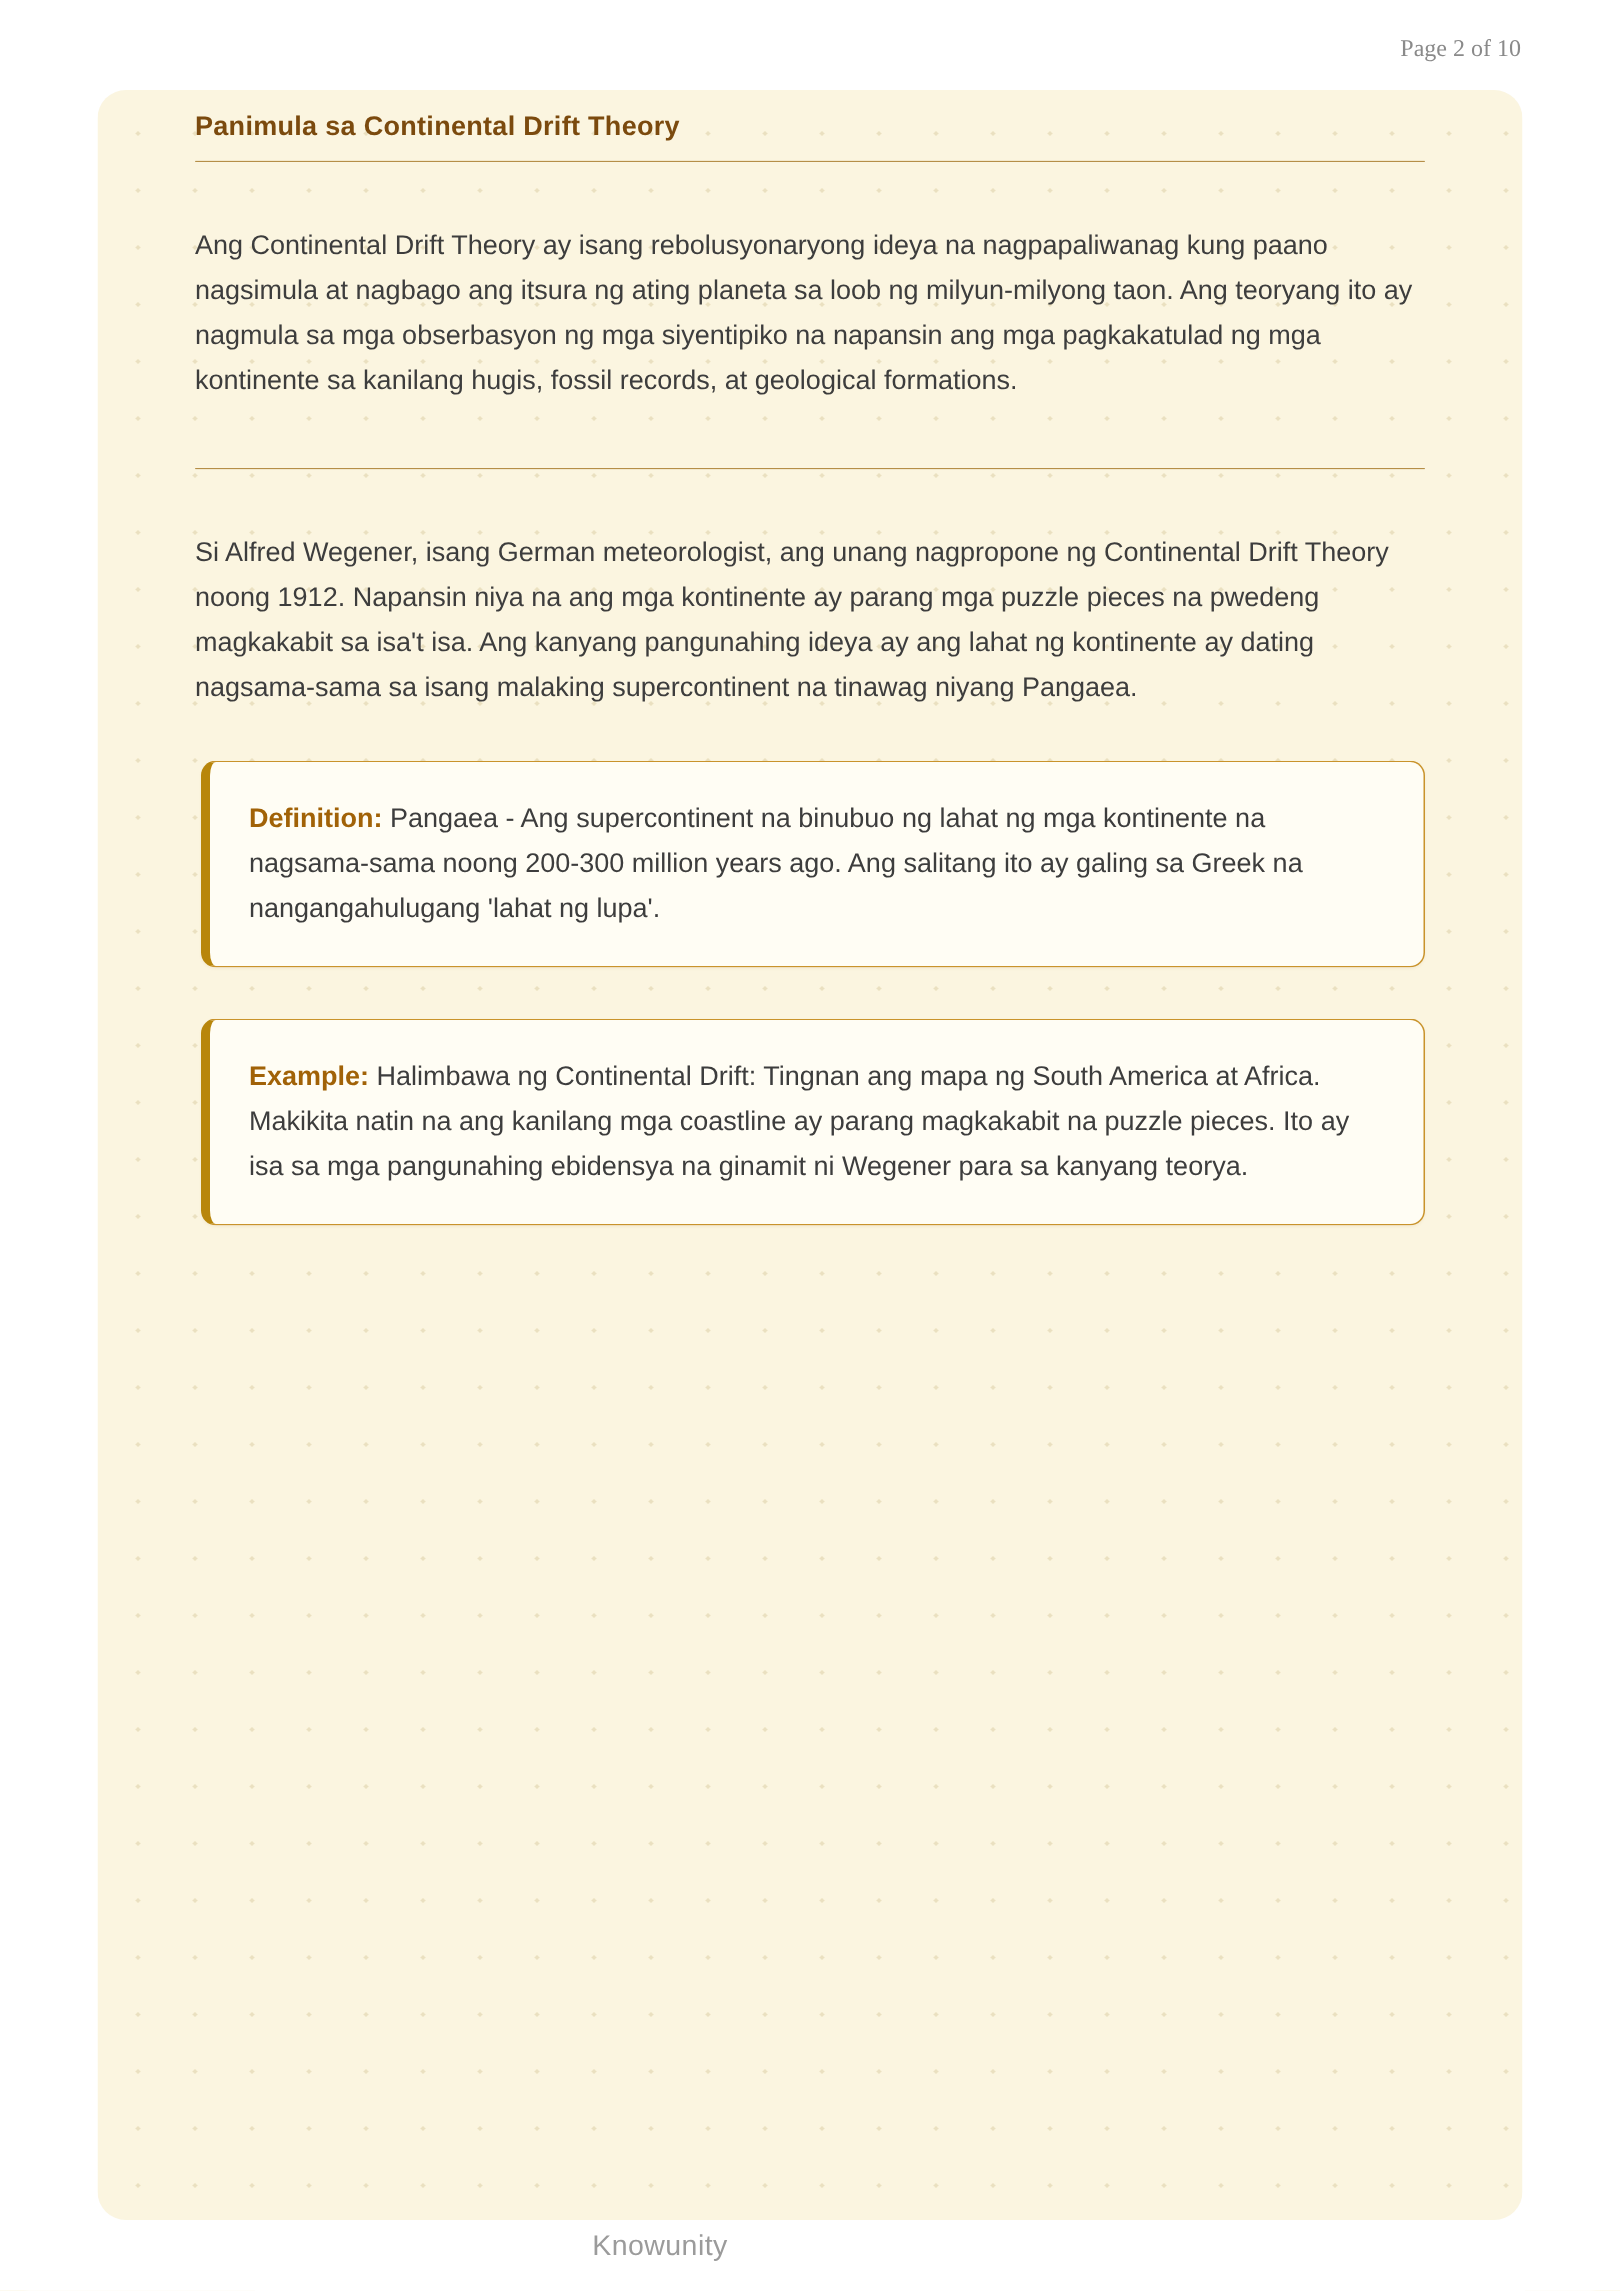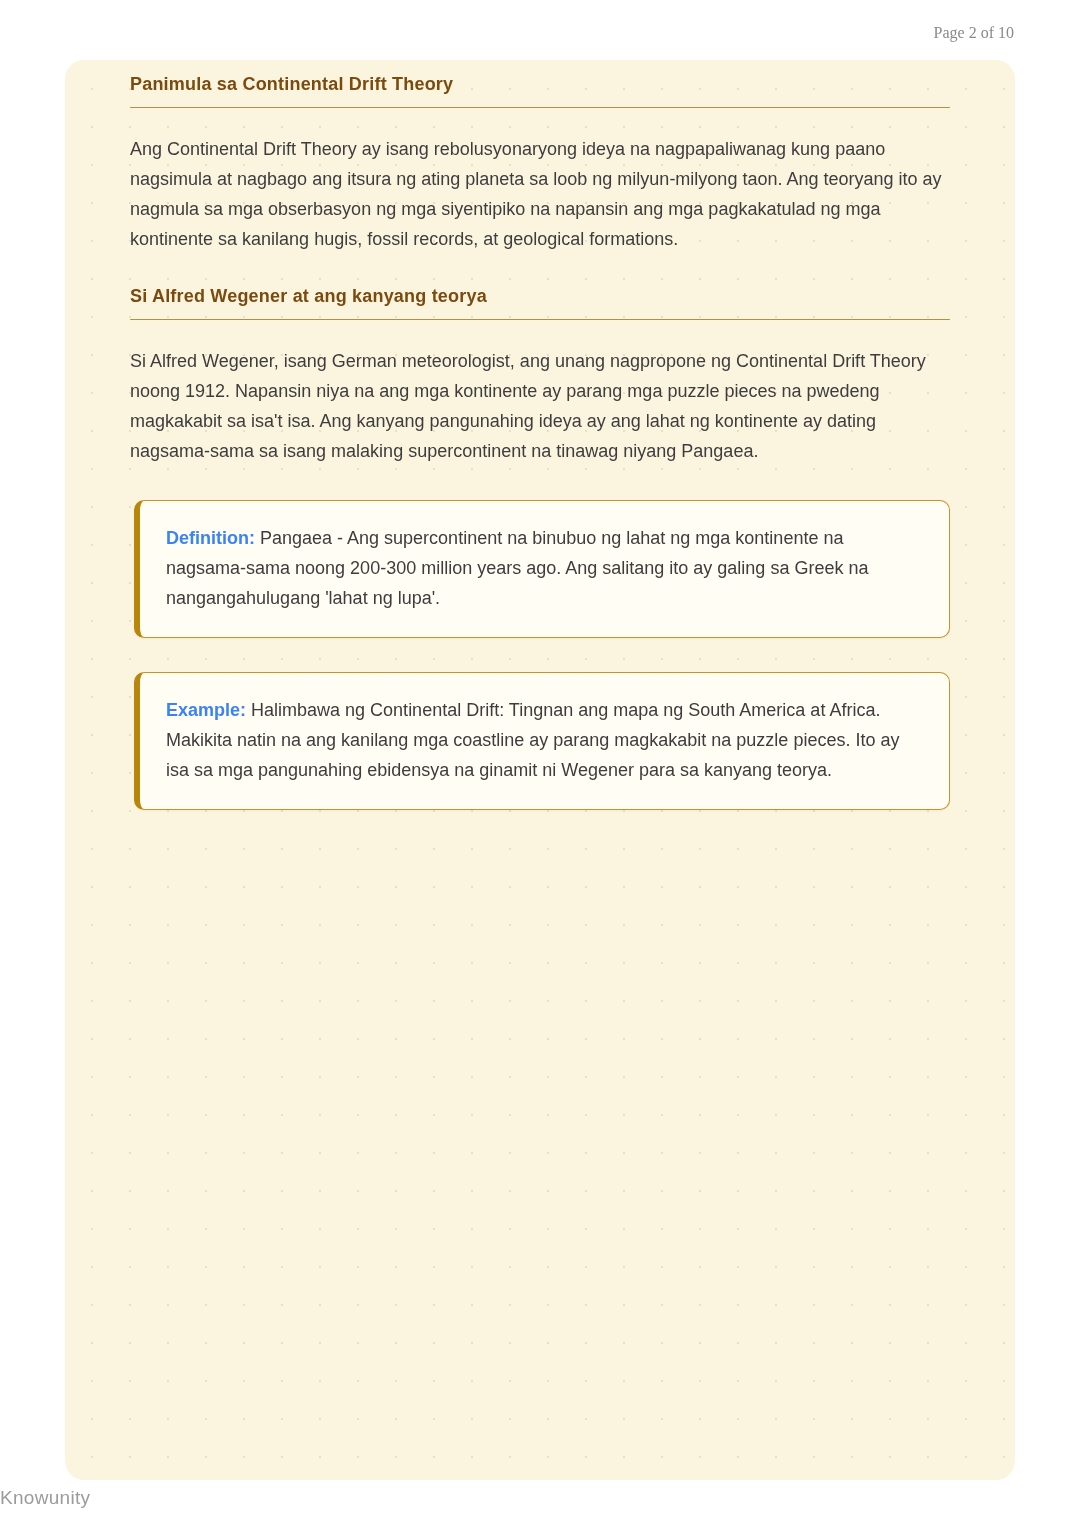--- a/index.html
+++ b/index.html
@@ -21,53 +21,52 @@
     font-size:16px;color:var(--muted);}
   .sheet{position:absolute;left:65px;top:60px;width:950px;height:1420px;
     background-color:var(--sheet-bg);
     background-image:radial-gradient(circle, rgba(190,170,110,0.28) 1.4px, transparent 1.5px);
     background-size:38px 38px;background-position:8px 10px;
     padding:14px 65px 0 65px;}
   .section-heading{color:var(--heading);font-size:18px;font-weight:bold;
     letter-spacing:0.2px;margin-top:0;}
   .heading-rule{border:none;border-top:1.6px solid var(--rule);
     margin:12px 0 0 0;opacity:0.85;}
-  .para{color:var(--body-text);font-size:18px;line-height:30px;margin-top:26px;}
+  .para{color:var(--body-text);font-size:18px;line-height:30px;margin-top:40px;}
   .spacer-lg{height:32px;}
   .callout{background:var(--callout-bg);
     border:1.6px solid var(--callout-border);
     border-left:6px solid var(--callout-edge);
     border-radius:10px;
     padding:22px 26px 24px 26px;
     margin:34px 0 0 4px;
     color:var(--body-text);font-size:18px;line-height:30px;
     box-shadow:0 1px 2px rgba(160,120,40,0.08);}
-  .callout .label{font-weight:bold;color:#3b82f6;}
-  .footer{position:absolute;left:0;bottom:18px;width:880px;text-align:left;
+  .callout .label{font-weight:bold;color:#a16207;}
+  .footer{position:absolute;left:0;bottom:18px;width:880px;text-align:center;
     font-size:19px;color:#9b9b9b;letter-spacing:0.3px;}
 </style>
 </head>
 <body>
 
 <div class="page">
 
   <div class="page-header">Page 2 of 10</div>
 
   <div class="sheet">
 
     <div>
       <h2 class="section-heading">Panimula sa Continental Drift Theory</h2>
       <hr class="heading-rule">
       <p class="para">Ang Continental Drift Theory ay isang rebolusyonaryong ideya na nagpapaliwanag kung paano nagsimula at nagbago ang itsura ng ating planeta sa loob ng milyun-milyong taon. Ang teoryang ito ay nagmula sa mga obserbasyon ng mga siyentipiko na napansin ang mga pagkakatulad ng mga kontinente sa kanilang hugis, fossil records, at geological formations.</p>
     </div>
 
     <div class="spacer-lg"></div>
 
     <div>
-      <h2 class="section-heading">Si Alfred Wegener at ang kanyang teorya</h2>
       <hr class="heading-rule">
       <p class="para">Si Alfred Wegener, isang German meteorologist, ang unang nagpropone ng Continental Drift Theory noong 1912. Napansin niya na ang mga kontinente ay parang mga puzzle pieces na pwedeng magkakabit sa isa't isa. Ang kanyang pangunahing ideya ay ang lahat ng kontinente ay dating nagsama-sama sa isang malaking supercontinent na tinawag niyang Pangaea.</p>
     </div>
 
     <div class="callout">
       <span class="label">Definition: </span>
       <span>Pangaea - Ang supercontinent na binubuo ng lahat ng mga kontinente na nagsama-sama noong 200-300 million years ago. Ang salitang ito ay galing sa Greek na nangangahulugang 'lahat ng lupa'.</span>
     </div>
 
 

